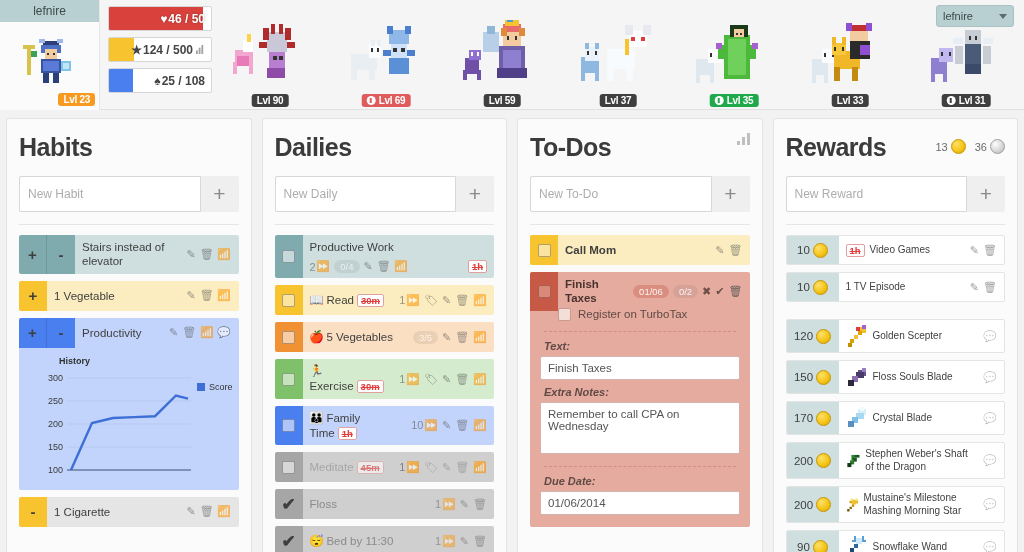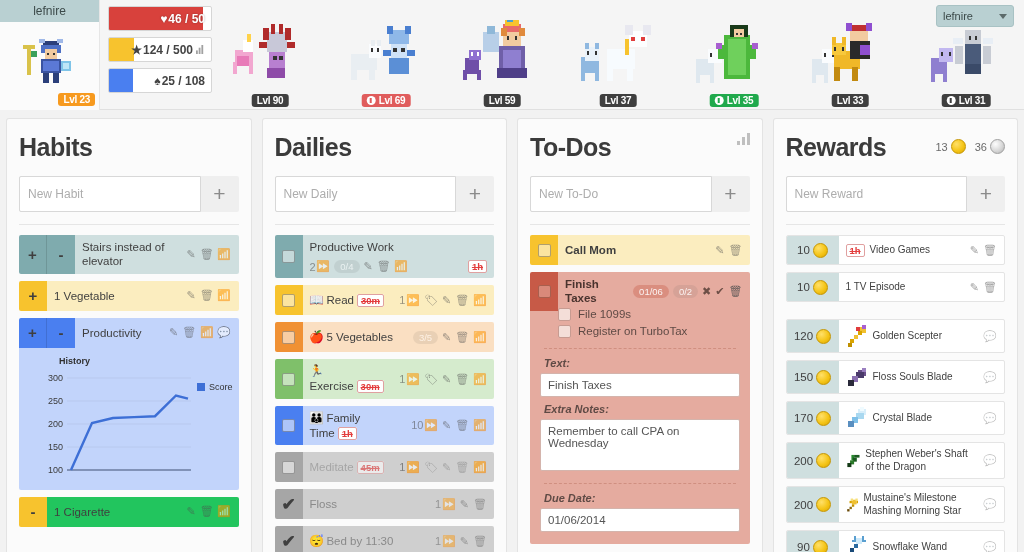--- a/index.html
+++ b/index.html
@@ -233,21 +233,21 @@
     gap: 6px;
   }
   .tname { line-height: 1.25; color: #3f3f3f; }
   .ticons { display: flex; align-items: center; gap: 4px; flex-shrink: 0; opacity:.55; font-size: 11px; }
   .ticons span { cursor: pointer; }
 
   
   .h-teal  .ctrl { background:#7fabae; } .h-teal  .body { background:#cfdfdf; }
   .h-gold  .ctrl { background:#f7c32e; } .h-gold  .body { background:#fbedbf; }
   .h-blue  .ctrl { background:#4a7ff0; } .h-blue  .body { background:#c2d4fb; }
-  .h-gold2 .ctrl { background:#f7c32e; } .h-gold2 .body { background:#22c55e; }
+  .h-gold2 .ctrl { background:#f7c32e; } .h-gold2 .body { background:#e5e5e5; }
 
   
   .habit-chart {
     background: #c2d4fb;
     border-radius: 0 0 2px 2px;
     margin-top: -7px;
     margin-bottom: 7px;
     padding: 8px 6px 10px 6px;
     position: relative;
   }
@@ -912,24 +912,20 @@
           <span style="color:#5a4038;">✖</span>
           <span style="color:#5a4038;">✔</span>
           <span>🗑</span>
         </span>
       </div>
     </div>
 
     <div class="todo-open">
       <div class="subtask">
         <span class="chk"></span>
-        <span>File 1099s</span>
-      </div>
-      <div class="subtask">
-        <span class="chk"></span>
         <span>Register on TurboTax</span>
       </div>
       <div class="hr-dash"></div>
       <div class="flabel">Text:</div>
       <input class="finput" value="Finish Taxes" style="">
       <div class="flabel">Extra Notes:</div>
       <textarea class="ftextarea" style="">Remember to call CPA on Wednesday</textarea>
       <div class="hr-dash"></div>
       <div class="flabel">Due Date:</div>
       <input class="finput" value="01/06/2014" style="">

